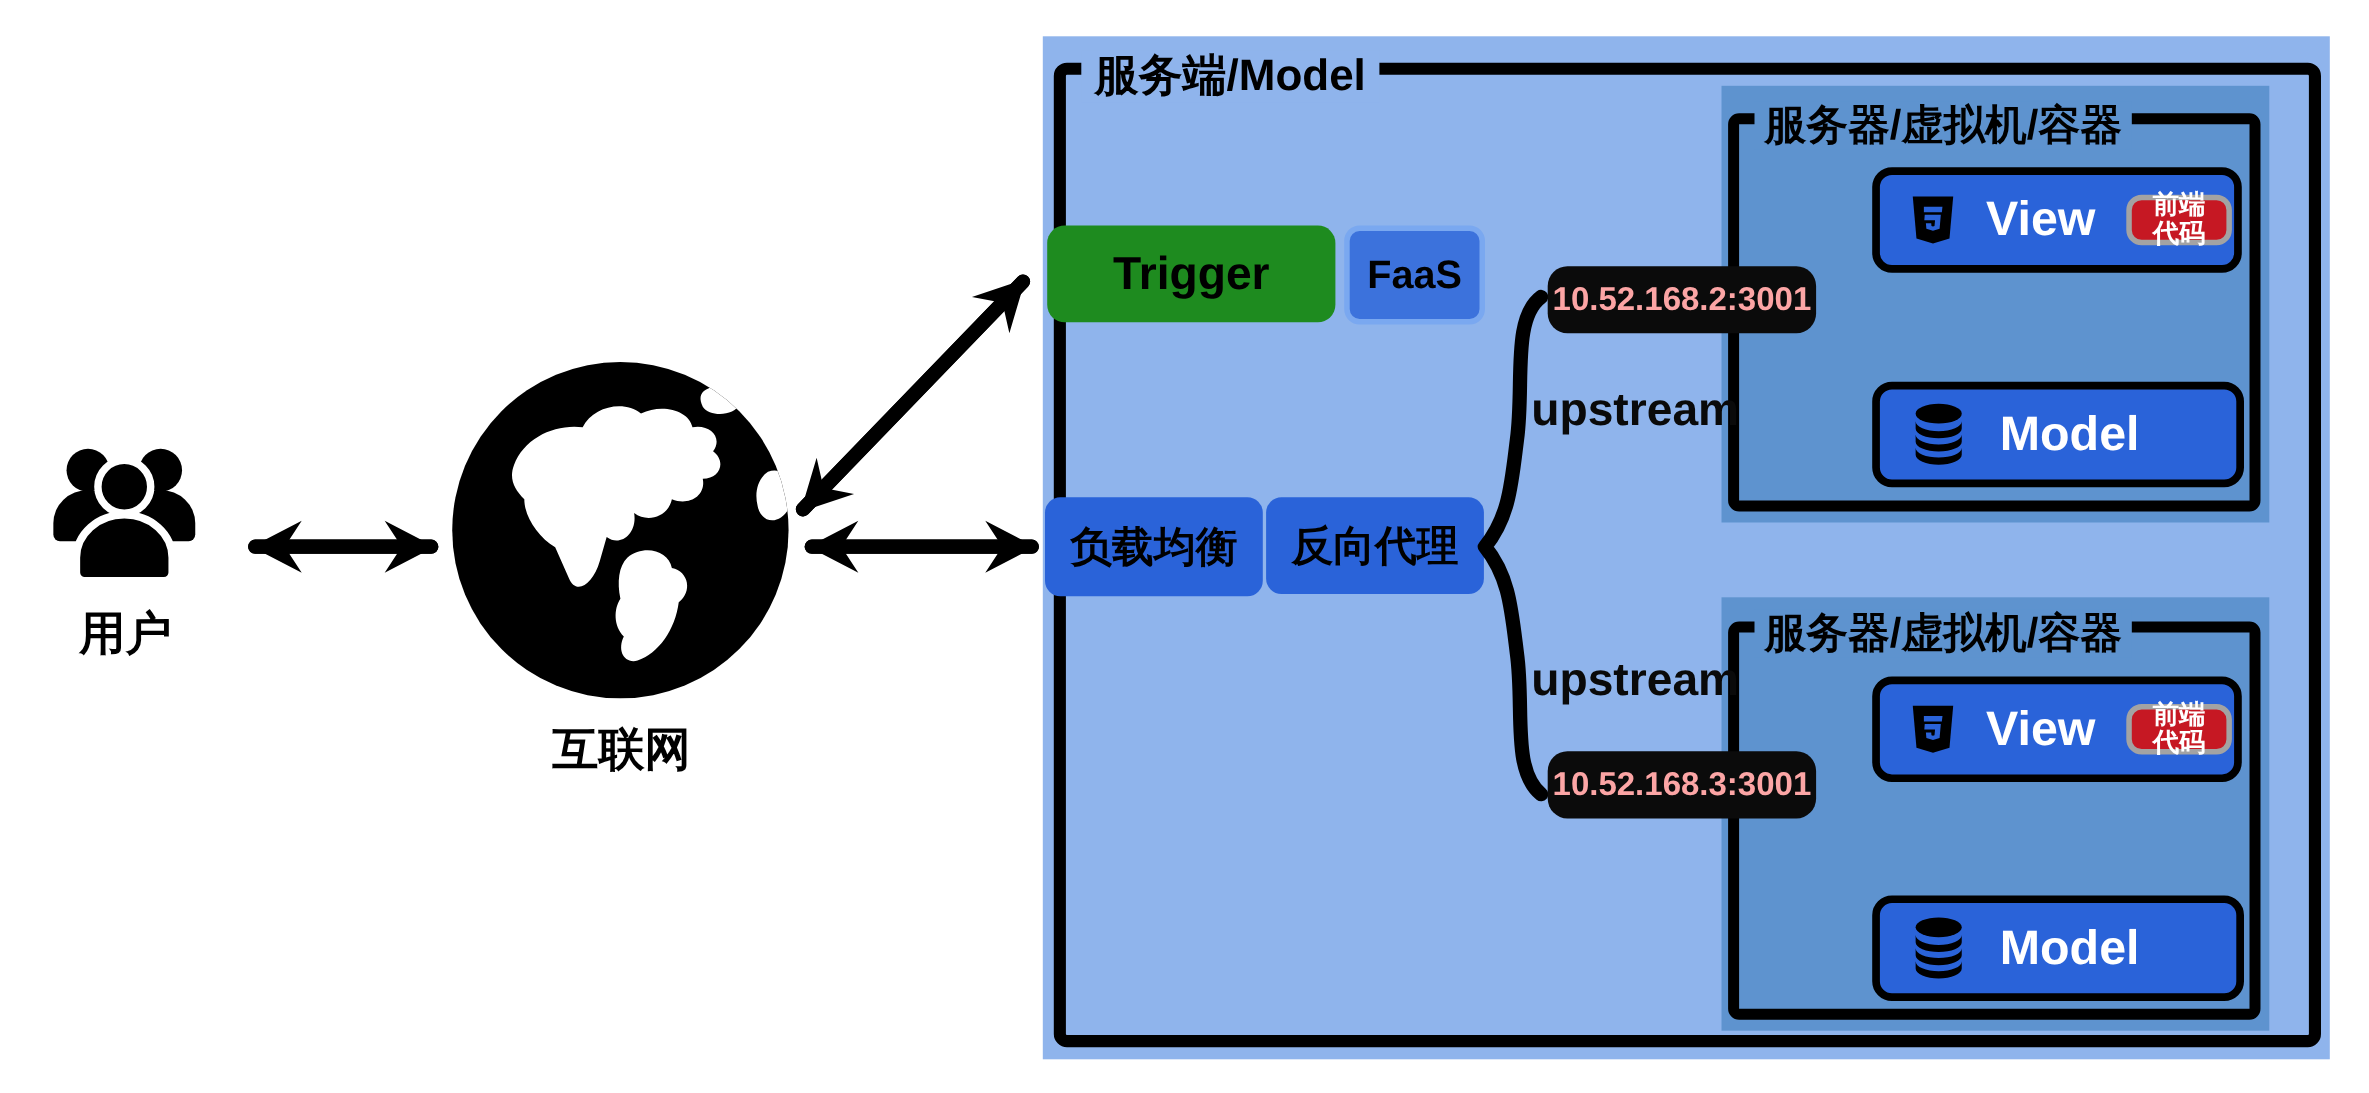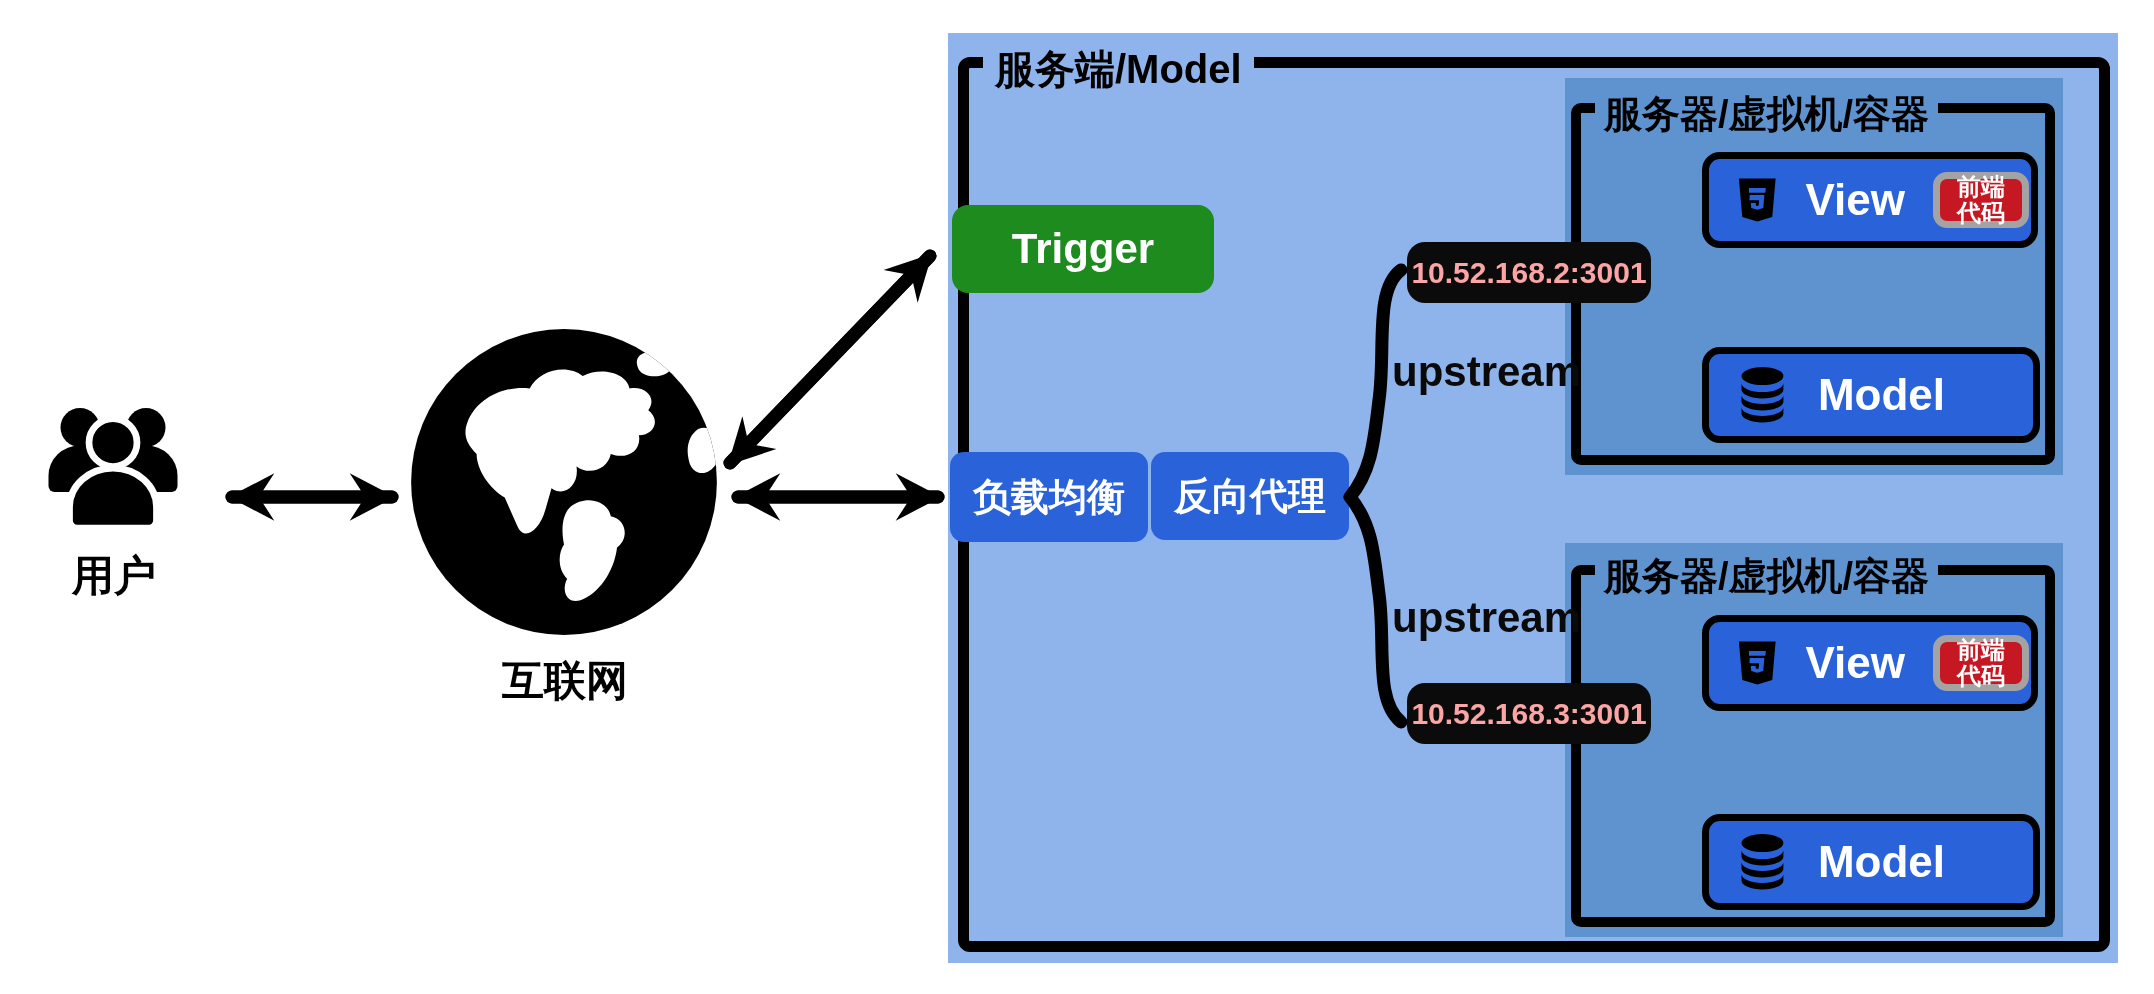--- a/index.html
+++ b/index.html
@@ -24,37 +24,37 @@
 
   
   .node-fill{position:absolute;left:1565px;width:498px;background:#5e93cf;z-index:3;}
   .nf1{top:78px;height:397px;} .nf2{top:543px;height:394px;}
   .node-border{position:absolute;left:1571px;width:484px;height:362px;box-sizing:border-box;
     border:10px solid #000;border-radius:10px;z-index:4;}
   .nb1{top:103px;} .nb2{top:565px;}
   .node-legend{left:14px;top:-21px;font-size:38px;line-height:44px;background:#5e93cf;padding:0 9px;}
 
   
-  .chip{position:absolute;display:flex;align-items:center;justify-content:center;color:#ffffff;
+  .chip{position:absolute;display:flex;align-items:center;justify-content:center;color:#000000;
     font-weight:bold;z-index:20;box-sizing:border-box;}
   .trigger{left:952px;top:205px;width:262px;height:88px;background:#1e8b1f;border-radius:16px;font-size:42px;}
   .faas{left:1222px;top:205px;width:128px;height:90px;background:#3c72dc;border:5px solid #7aa8f0;
     border-radius:14px;font-size:36px;}
   .lb{left:950px;top:452px;width:198px;height:90px;background:#2a63d9;border-radius:14px;font-size:38px;}
   .rp{left:1151px;top:452px;width:198px;height:88px;background:#2a63d9;border-radius:14px;font-size:38px;}
 
   
   .vm{position:absolute;left:1702px;width:336px;height:96px;background:#2a63d9;box-sizing:border-box;
     border:7px solid #000;border-radius:18px;display:flex;align-items:center;z-index:20;gap:28px;}
   .v1{top:152px;} .v2{top:615px;}
   .m1{top:347px;width:338px;} .m2{top:814px;width:338px;}
   .vm .vm-label{flex:1;text-align:center;color:#fff;font-size:44px;font-weight:bold;}
   .view-box{padding:0 2px 0 28px;}
   .model-box{padding:0 88px 0 26px;}
-  .badge{width:96px;height:56px;background:#c61823;border:7px solid #a3a3a3;border-radius:14px;box-sizing:border-box;
+  .badge{width:96px;height:46px;background:#c61823;border:5px solid #a3a3a3;border-radius:14px;box-sizing:border-box;
     display:flex;flex-direction:column;align-items:center;justify-content:center;flex:0 0 auto;}
   .badge span{color:#fff;font-size:24px;font-weight:bold;line-height:26px;}
 
   
   .ip{position:absolute;left:1407px;width:244px;height:61px;background:#0b0b0b;border-radius:18px;color:#fca5a5;
     font-size:30px;font-weight:bold;display:flex;align-items:center;justify-content:center;z-index:50;}
   .ip1{top:242px;} .ip2{top:683px;}
   .upstream{position:absolute;left:1392px;font-size:42px;font-weight:bold;color:#0a0a0a;z-index:30;}
   .u1{top:348px;} .u2{top:594px;}
 
@@ -97,20 +97,21 @@
     </g>
   </svg>
   <div class="caption" style="left:458px;top:653px;width:214px;">互联网</div>
 
   <div class="server-fill"></div>
   <div class="server-border">
     <span class="legend server-legend">服务端/Model</span>
   </div>
 
   <div class="chip trigger">Trigger</div>
+  <div class="chip faas">FaaS</div>
   <div class="chip lb">负载均衡</div>
   <div class="chip rp">反向代理</div>
 
   <div class="node-fill nf1"></div>
   <div class="node-border nb1">
     <span class="legend node-legend">服务器/虚拟机/容器</span>
   </div>
   <div class="vm view-box v1">
     <svg class="icon-svg" width="54" height="62" viewBox="0 0 108 120">
       <path d="M5,3 H103 L94,105 54,117 14,105 Z" fill="#000"></path>

